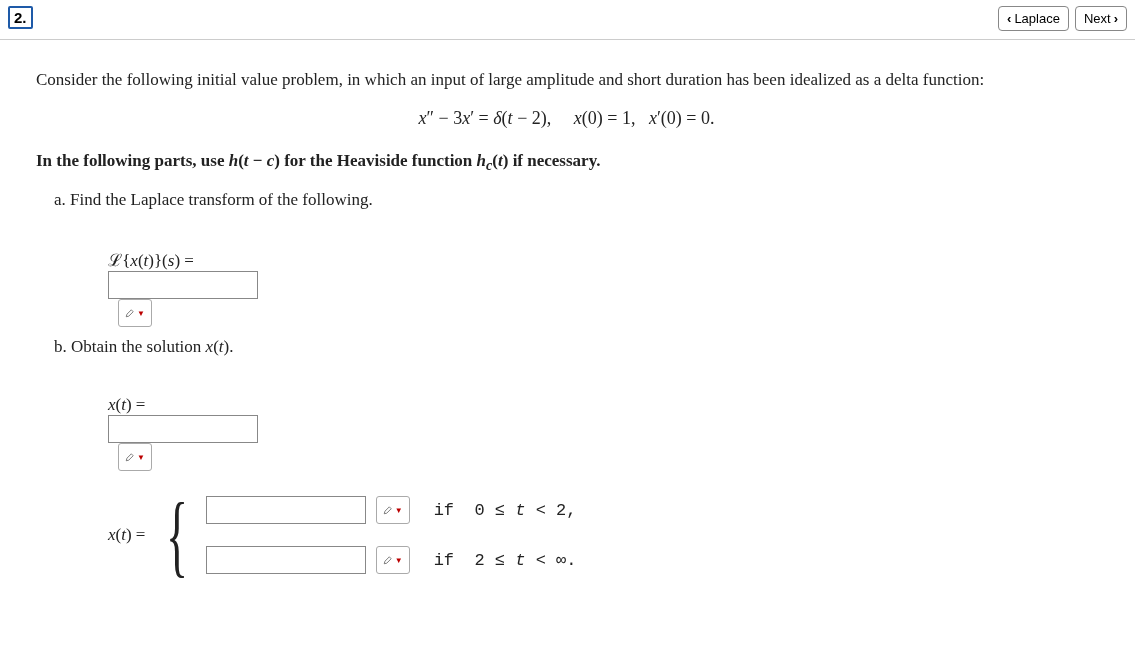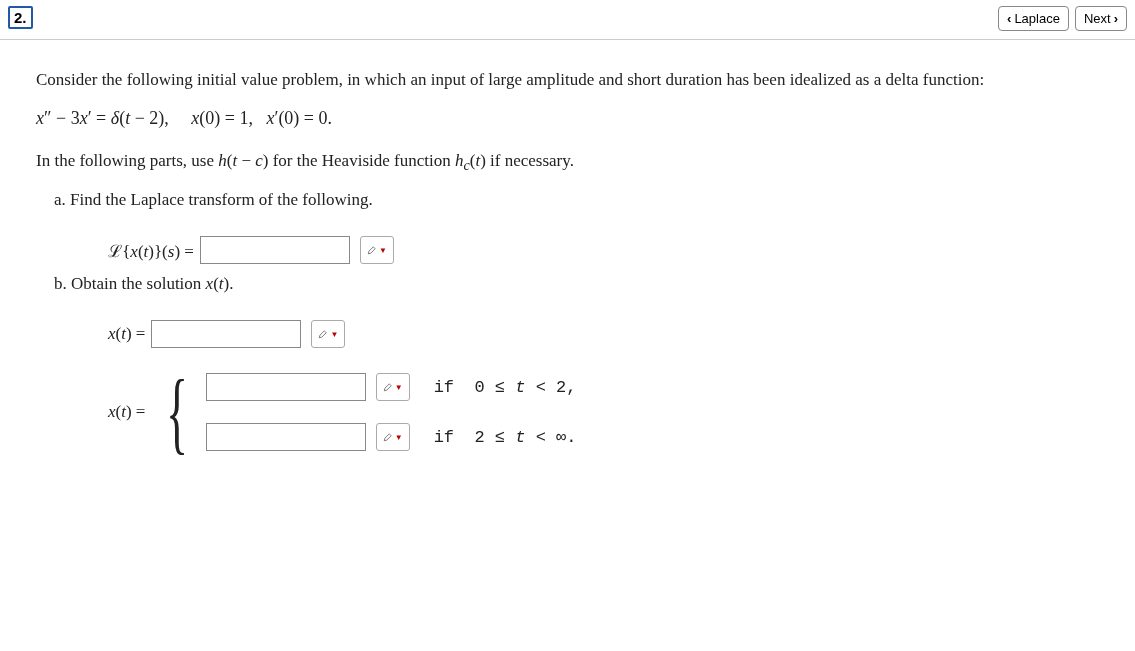--- a/index.html
+++ b/index.html
@@ -40,33 +40,34 @@
     display: flex;
     align-items: center;
     gap: 3px;
   }
   .navbtn .chev { font-weight: bold; }
   .content {
     padding: 30px 38px 30px 36px;
   }
   .intro { margin-bottom: 18px; font-size: 17px; }
   .eqline {
-    text-align: left;
+    text-align: center;
     font-family: 'Times New Roman', serif;
     font-size: 18px;
     margin: 14px 0 22px 0;
   }
-  .heaviside { margin-bottom: 16px; font-size: 17px; }
+  .heaviside { margin-bottom: 16px; font-size: 17px; font-weight: bold; }
   .part { margin: 10px 0 26px 18px; font-size: 17px; }
   .ansrow {
     display: flex;
-    align-items: center;
-    margin: 14px 0 10px 72px;
+    align-items: flex-start;
+    margin: 38px 0 10px 72px;
     font-family: 'Times New Roman', serif;
     font-size: 17px;
+    flex-direction: column;
   }
   .mathlabel { margin-right: 6px; white-space: nowrap; }
   .mathinput {
     border: 1px solid #888;
     background: #fff;
     height: 28px;
     font-family: inherit;
     font-size: 15px;
     padding: 2px 6px;
   }

